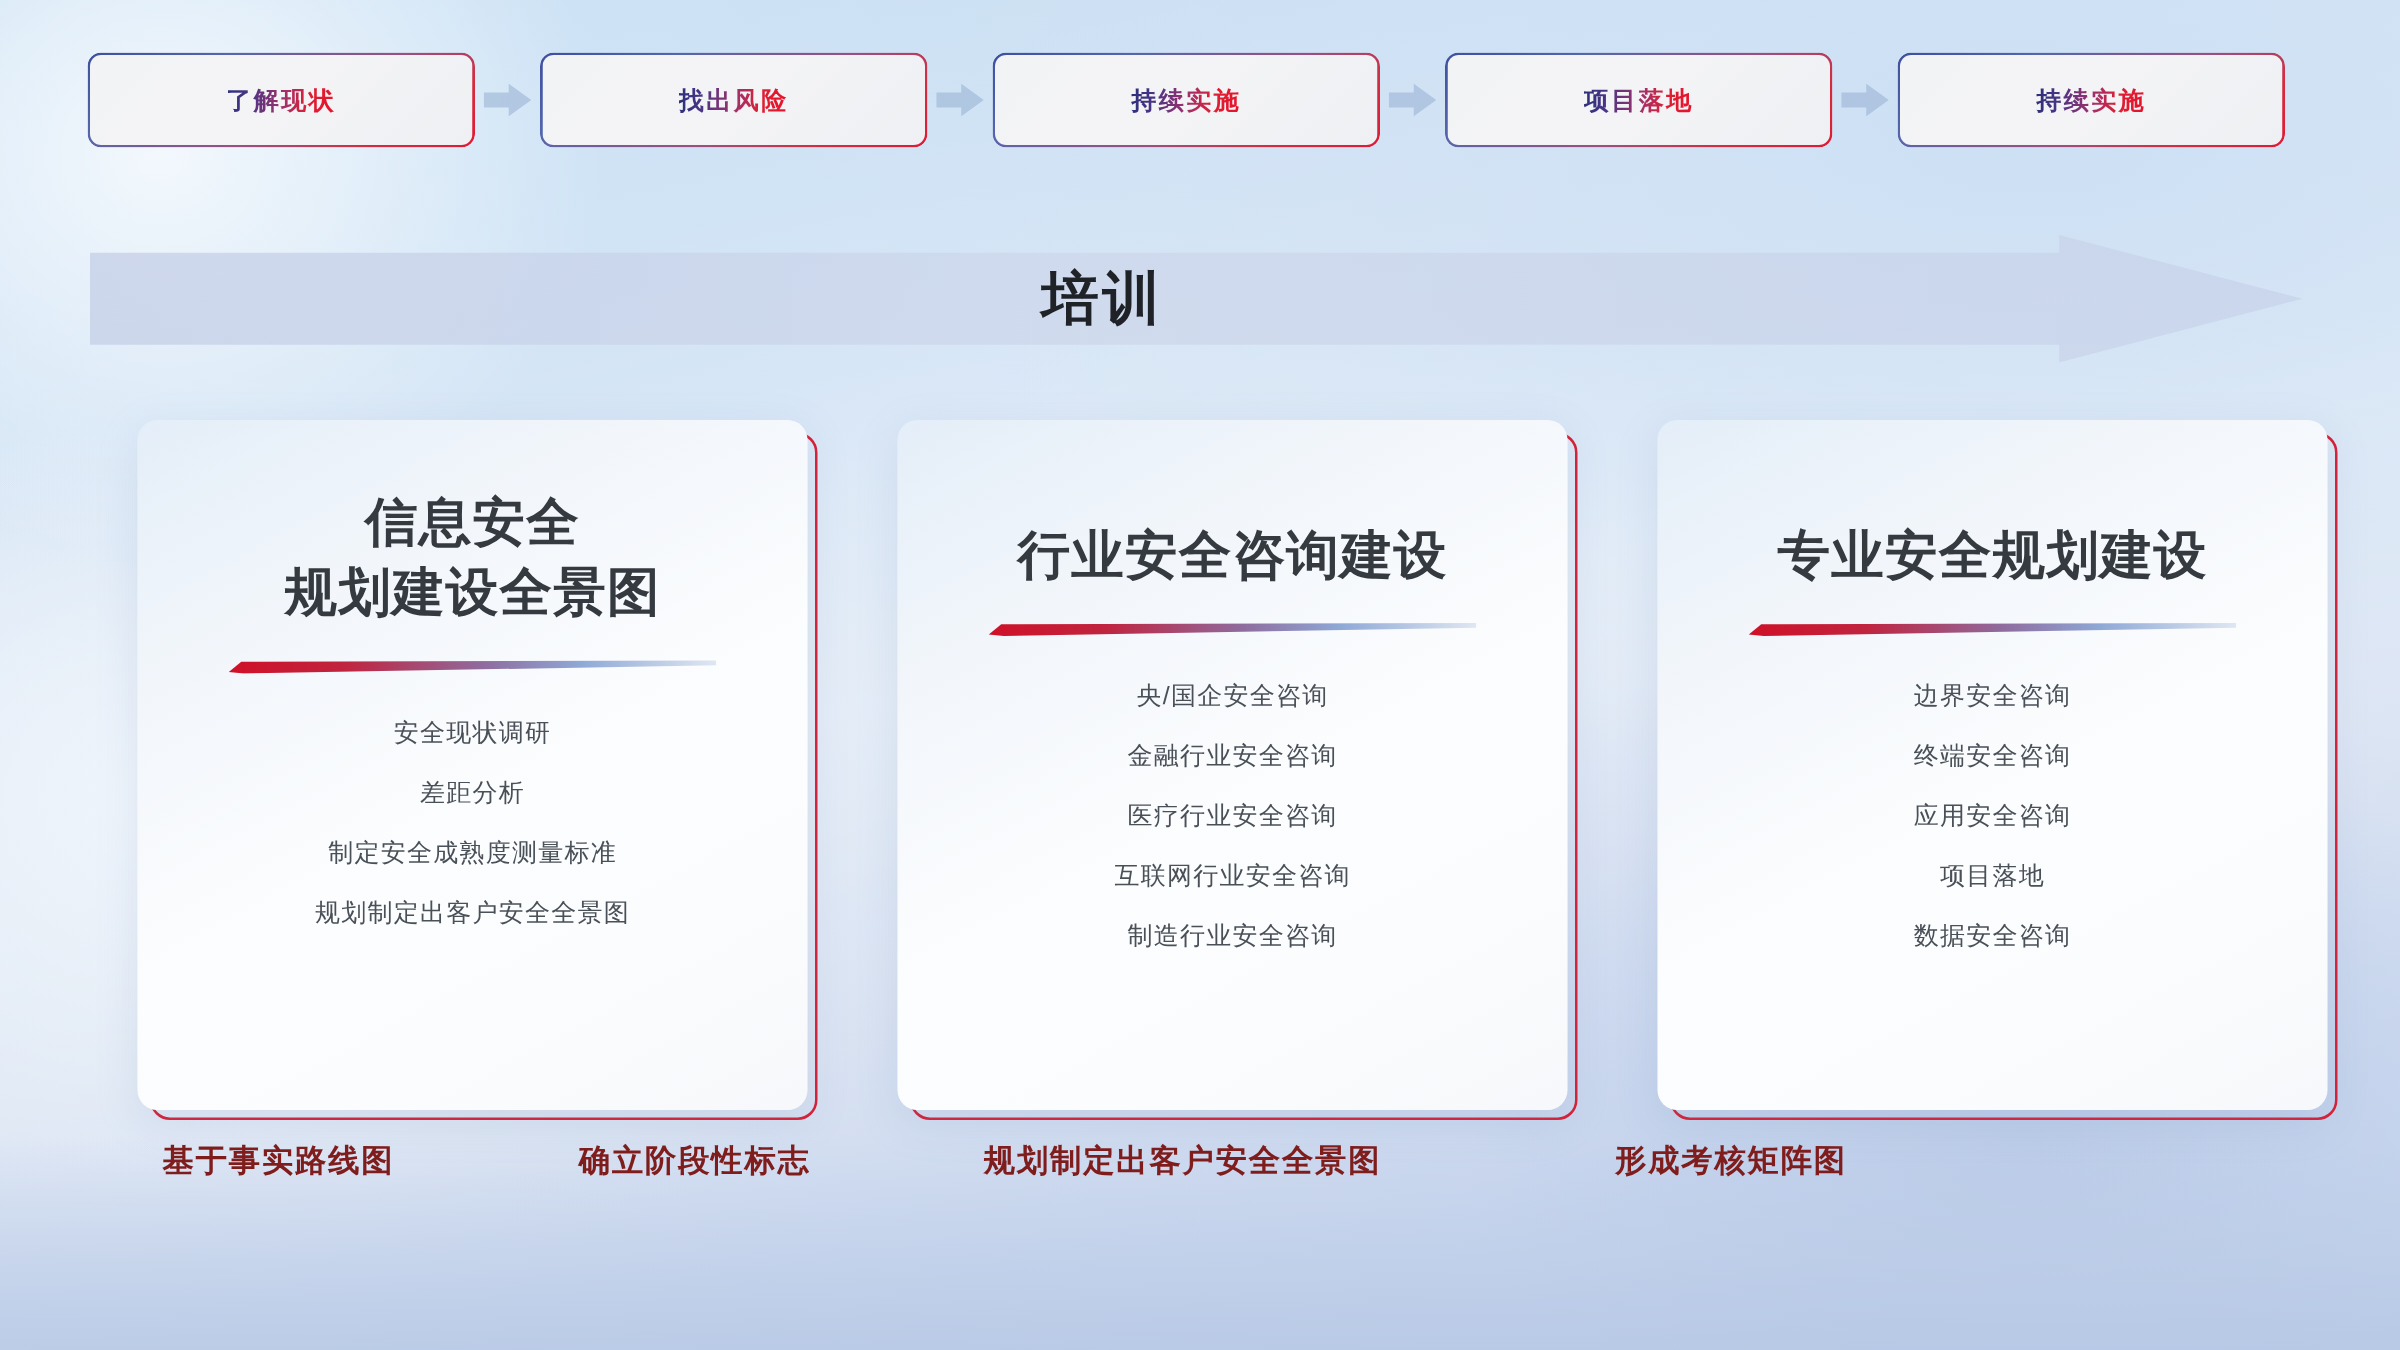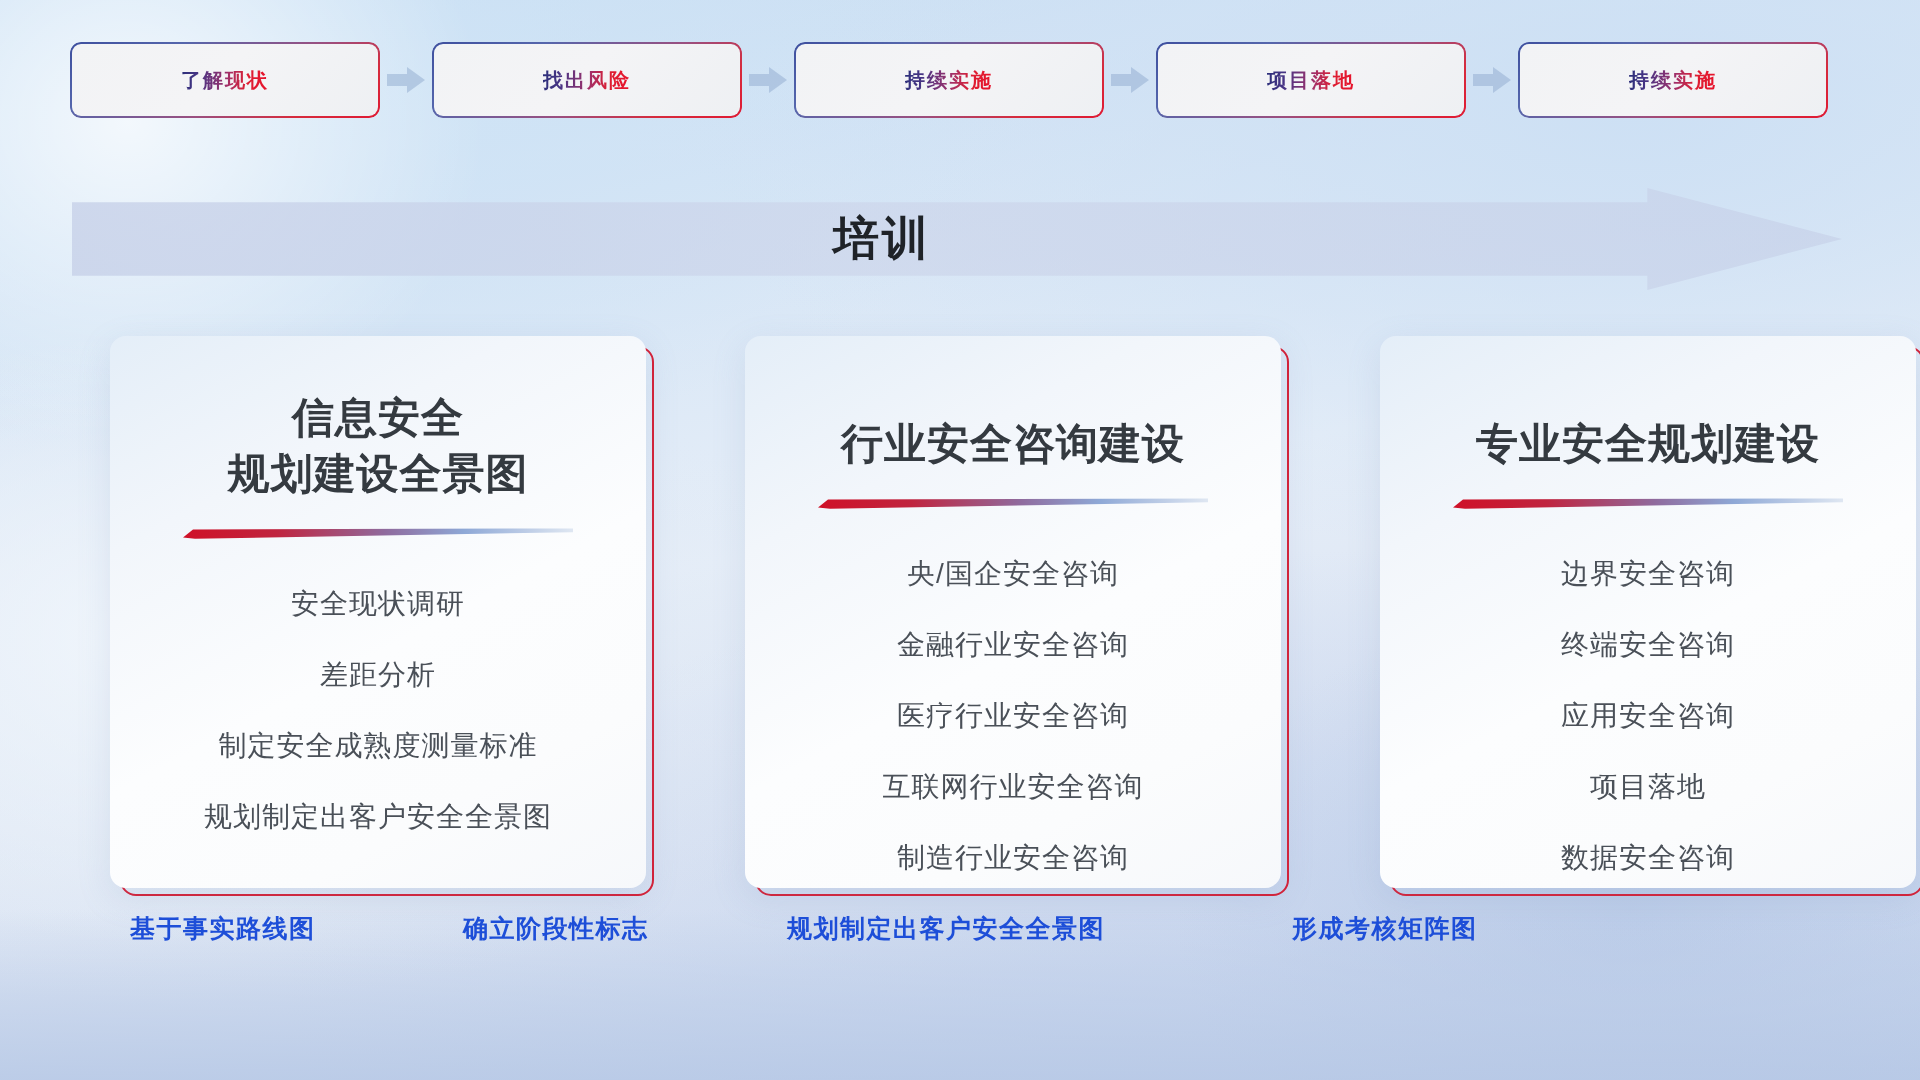--- a/index.html
+++ b/index.html
@@ -77,21 +77,21 @@
   }
   .banner-title{
     position:absolute; inset:0; display:flex; align-items:center; justify-content:center;
     padding-right:150px;
     font-size:46px; font-weight:700; color:#1f2328; letter-spacing:3px;
   }
 
   
   #cards{
     position:absolute; left:0; top:336px; width:1920px; height:552px; z-index:3;
-    display:flex; padding-left:110px; gap:99px;
+    display:flex; padding-left:110px; gap:72px;
   }
   .card-wrap{ position:relative; width:536px; height:552px; flex:none; }
   .card-outline{
     position:absolute; left:10px; top:10px; right:-8px; bottom:-8px;
     border:2.2px solid #d61f35; border-radius:16px;
   }
   .card{
     position:absolute; left:0; top:0; width:536px; height:552px; border-radius:16px;
     background:linear-gradient(152deg,#e4eef8 0%,#f2f6fb 26%,#fcfdfe 55%,#fbfcfd 78%,#f6f8fb 100%);
     box-shadow:0 10px 34px rgba(120,145,185,.16);
@@ -105,27 +105,27 @@
   }
   .card-title.one-line{ margin-top:80px; }
   .card-divider{
     margin-top:26px; width:390px; height:11px; position:relative;
   }
   .card-divider svg{ display:block; }
   .card-list{
     margin-top:34px; display:flex; flex-direction:column; align-items:center; gap:21px;
   }
   .card-list-item{
-    font-size:28px; color:#4a5058; letter-spacing:1px; white-space:nowrap;margin-top:12px;
+    font-size:20px; color:#4a5058; letter-spacing:1px; white-space:nowrap;
   }
 
   
   #footer{ position:absolute; left:0; top:912px; width:1920px; height:70px; z-index:3; }
   .foot{
-    position:absolute; top:0; font-size:25px; font-weight:700; color:#1d4ed8;
+    position:absolute; top:0; font-size:25px; font-weight:700; color:#7f1d1d;
     letter-spacing:1.5px; white-space:nowrap;
   }
 </style>
 </head>
 <body>
 
 <div id="bg">
   <div class="bg-base"></div>
   <div class="bg-glow-tl"></div>
   <div class="bg-glow-ml"></div>

